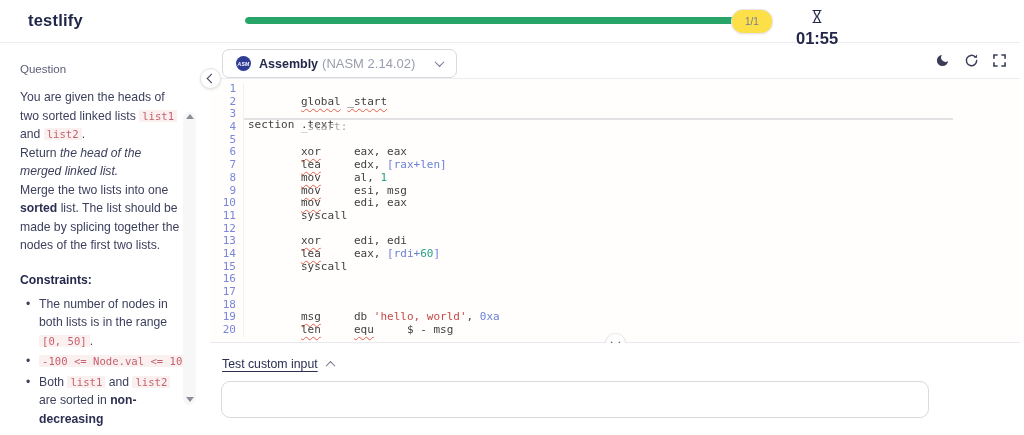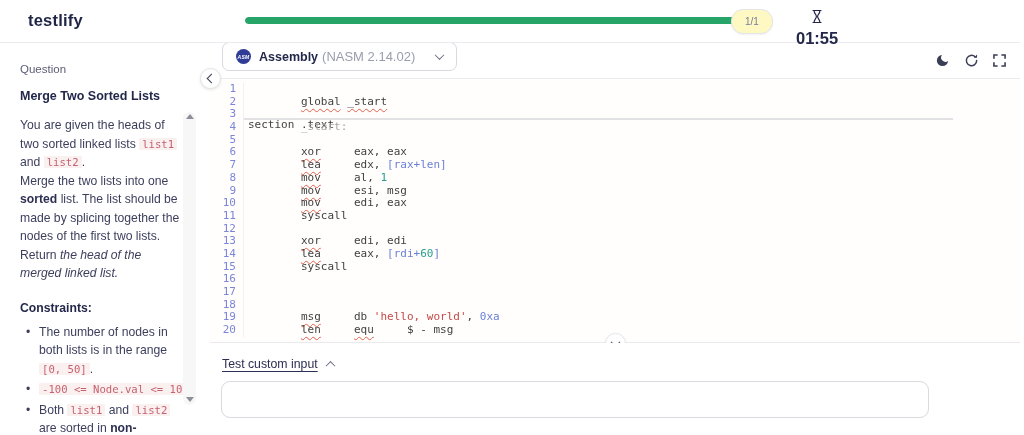--- a/index.html
+++ b/index.html
@@ -5,21 +5,21 @@
   html,body{margin:0;padding:0;background:#fff;}
   .stage{position:relative;width:1020px;height:435px;background:#fff;overflow:hidden;
          font-family:"Liberation Sans",sans-serif;color:#23284b;}
 
   
   .header{position:absolute;left:0;top:0;right:0;height:42px;background:#fff;border-bottom:1px solid #ececf0;z-index:4;}
   .logo{position:absolute;left:28px;top:11px;font-size:16.5px;font-weight:700;color:#1f2547;letter-spacing:.2px;}
   .progress-track{position:absolute;left:245px;top:17px;width:490px;height:7px;border-radius:4px;background:#e6f2ec;overflow:hidden;}
   .progress-fill{height:100%;border-radius:4px;background:#27a468;}
   .pill{position:absolute;left:731px;top:9px;height:23px;line-height:23px;padding:0 13px;border:1px solid #e4e4ea;
-        border-radius:12px;font-size:10px;color:#787c95;background:#fef9c3;box-shadow:0 1px 2px rgba(0,0,0,.05);}
+        border-radius:12px;font-size:10px;color:#787c95;background:#fde047;box-shadow:0 1px 2px rgba(0,0,0,.05);}
   .timer{position:absolute;left:796px;top:9px;display:flex;align-items:center;gap:5px;font-size:16.5px;font-weight:700;color:#23284b;flex-direction:column;}
 
   
   .sidebar{position:absolute;left:0;top:42px;width:210px;bottom:0;border-right:1px solid #eaeaee;background:#fff;}
   .sb-inner{position:absolute;left:20px;top:21px;width:162px;}
   .sb-label{font-size:11.5px;color:#5a5d75;}
   .sb-title{margin-top:14px;font-size:12.5px;font-weight:700;color:#23284b;}
   .sb-body{margin-top:13px;font-size:12.2px;line-height:18.5px;color:#3c3f5c;}
   .sb-body p{margin:0;}
   .inline-code{font-family:"DejaVu Sans Mono",monospace;font-size:10.6px;color:#c5626f;background:#fbf0f0;
@@ -32,21 +32,21 @@
   ul.constraints li::before{content:"\2022";position:absolute;left:6px;color:#3c3f5c;}
   .sb-scrollbar{position:absolute;right:14px;top:70px;bottom:30px;width:13px;background:#f7f7f8;border-radius:7px;}
   .tri-up{position:absolute;right:16px;top:72px;width:0;height:0;border-left:4px solid transparent;
           border-right:4px solid transparent;border-bottom:5px solid #8e8e9a;cursor:pointer;}
   .tri-down{position:absolute;right:16px;bottom:33px;width:0;height:0;border-left:4px solid transparent;
           border-right:4px solid transparent;border-top:5px solid #8e8e9a;cursor:pointer;}
 
   
   .editor{position:absolute;left:210px;top:42px;right:0;bottom:0;background:#fffefd;}
   .toolbar{position:absolute;left:0;right:0;top:0;height:37px;background:#fff;border-bottom:1px solid #ececf0;
-           display:flex;align-items:flex-start;padding-left:12px;box-sizing:border-box;}
+           display:flex;align-items:flex-end;padding-left:12px;box-sizing:border-box;}
   .lang{display:inline-flex;align-items:center;gap:8px;height:27px;padding:0 13px;border:1px solid #d8d8df;
         border-radius:7px;background:#fff;cursor:pointer;}
   .lang-badge{width:15px;height:15px;border-radius:50%;background:#2e3c96;color:#fff;font-size:5px;font-weight:700;
         display:flex;align-items:center;justify-content:center;letter-spacing:.3px;font-style:italic;}
   .lang-name{font-size:12.5px;font-weight:700;color:#23284b;}
   .lang-ver{font-size:13px;color:#9a9dae;margin-left:-4px;}
   .lang .chev{margin-left:13px;}
   .tool-icons{position:absolute;right:14px;top:0;height:37px;display:flex;align-items:center;gap:14px;}
   .tool-btn{cursor:pointer;display:flex;align-items:center;}
   .collapse-btn{position:absolute;left:-10px;top:26px;width:19px;height:19px;border-radius:50%;background:#fff;
@@ -107,25 +107,24 @@
             <path d="M2 1.5h8M2 13.5h8M3.1 1.5c0 3.4 2.3 3.7 2.3 6s-2.3 2.6-2.3 6M8.9 1.5c0 3.4-2.3 3.7-2.3 6s2.3 2.6 2.3 6" fill="none" stroke="#23284b" stroke-width="1.2" stroke-linecap="round"></path>
           </svg>
       </span>
       <span>01:55</span>
     </div>
   </div>
 
   <div class="sidebar">
     <div class="sb-inner">
       <div class="sb-label">Question</div>
-      <div class="sb-title">Merge Two Sorted Lists</div>
       <div class="sb-body">
           <p><span>You are given the heads of two sorted linked lists </span><span class="inline-code">list1</span><span> and </span><span class="inline-code">list2</span><span>.</span></p>
+          <p><span>Return </span><span class="i">the head of the merged linked list.</span></p>
           <p><span>Merge the two lists into one </span><span class="b">sorted</span><span> list. The list should be made by splicing together the nodes of the first two lists.</span></p>
-          <p><span>Return </span><span class="i">the head of the merged linked list.</span></p>
         </div>
       <div class="sb-constraints-label">Constraints:</div>
       <ul class="constraints">
           <li><span>The number of nodes in both lists is in the range </span><span class="inline-code">[0, 50]</span><span>.</span></li>
           <li><span class="inline-code">-100 &lt;= Node.val &lt;= 100</span></li>
           <li><span>Both </span><span class="inline-code">list1</span><span> and </span><span class="inline-code">list2</span><span> are sorted in </span><span class="b">non-decreasing</span></li>
         </ul>
     </div>
     <div class="sb-scrollbar"></div>
     <div class="tri-up"></div>

